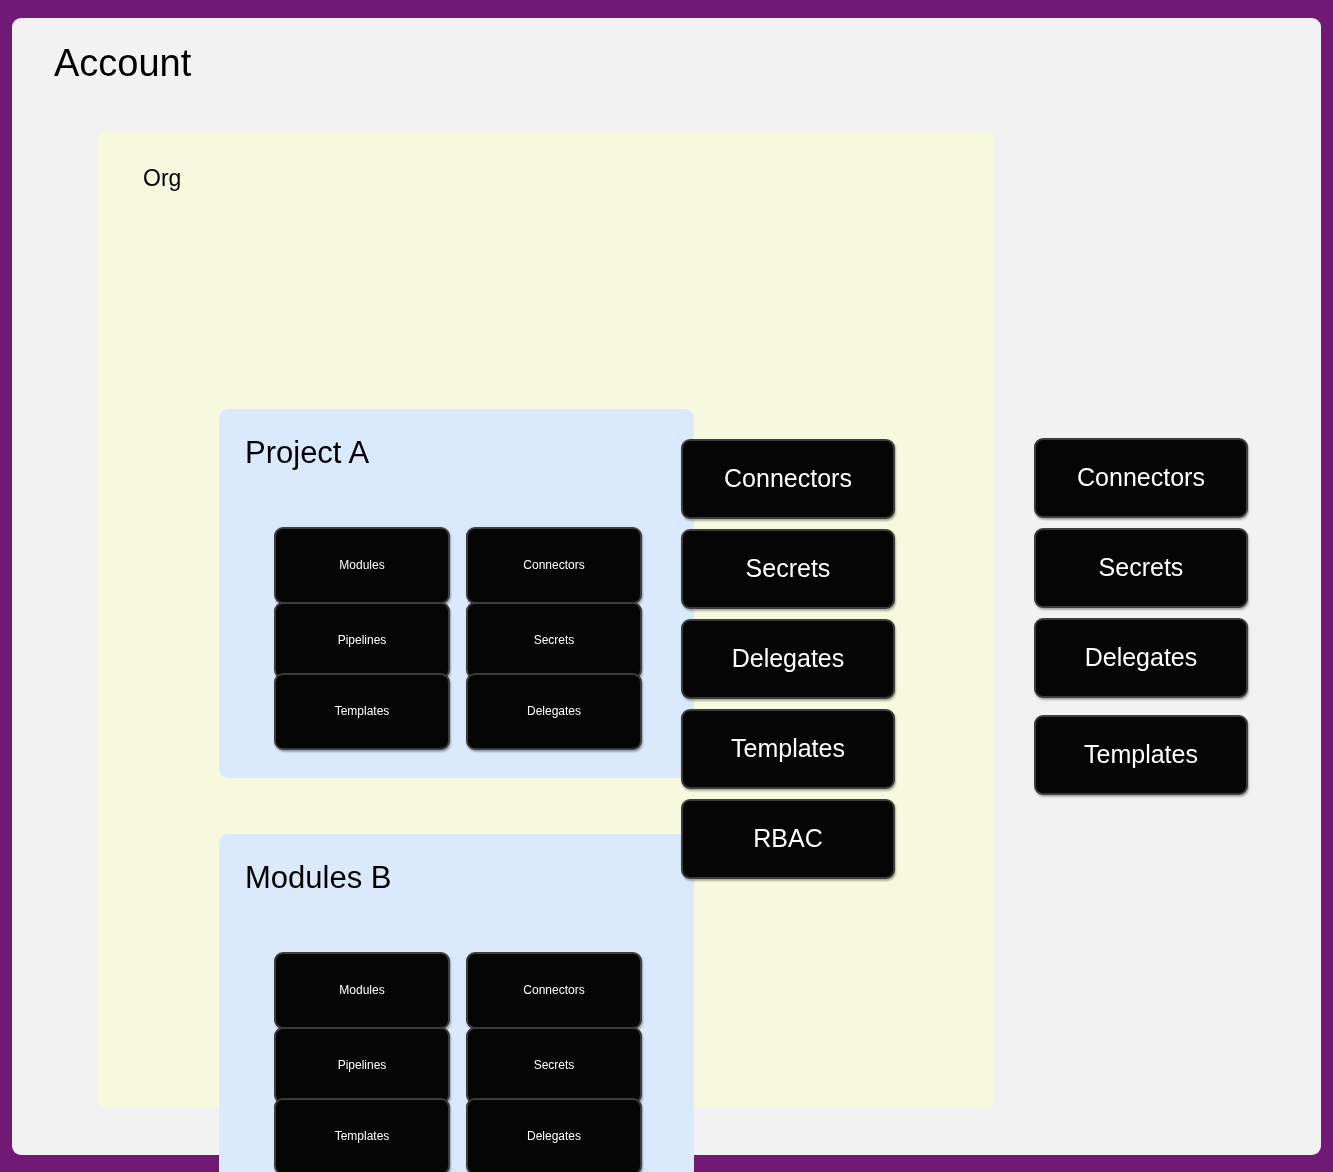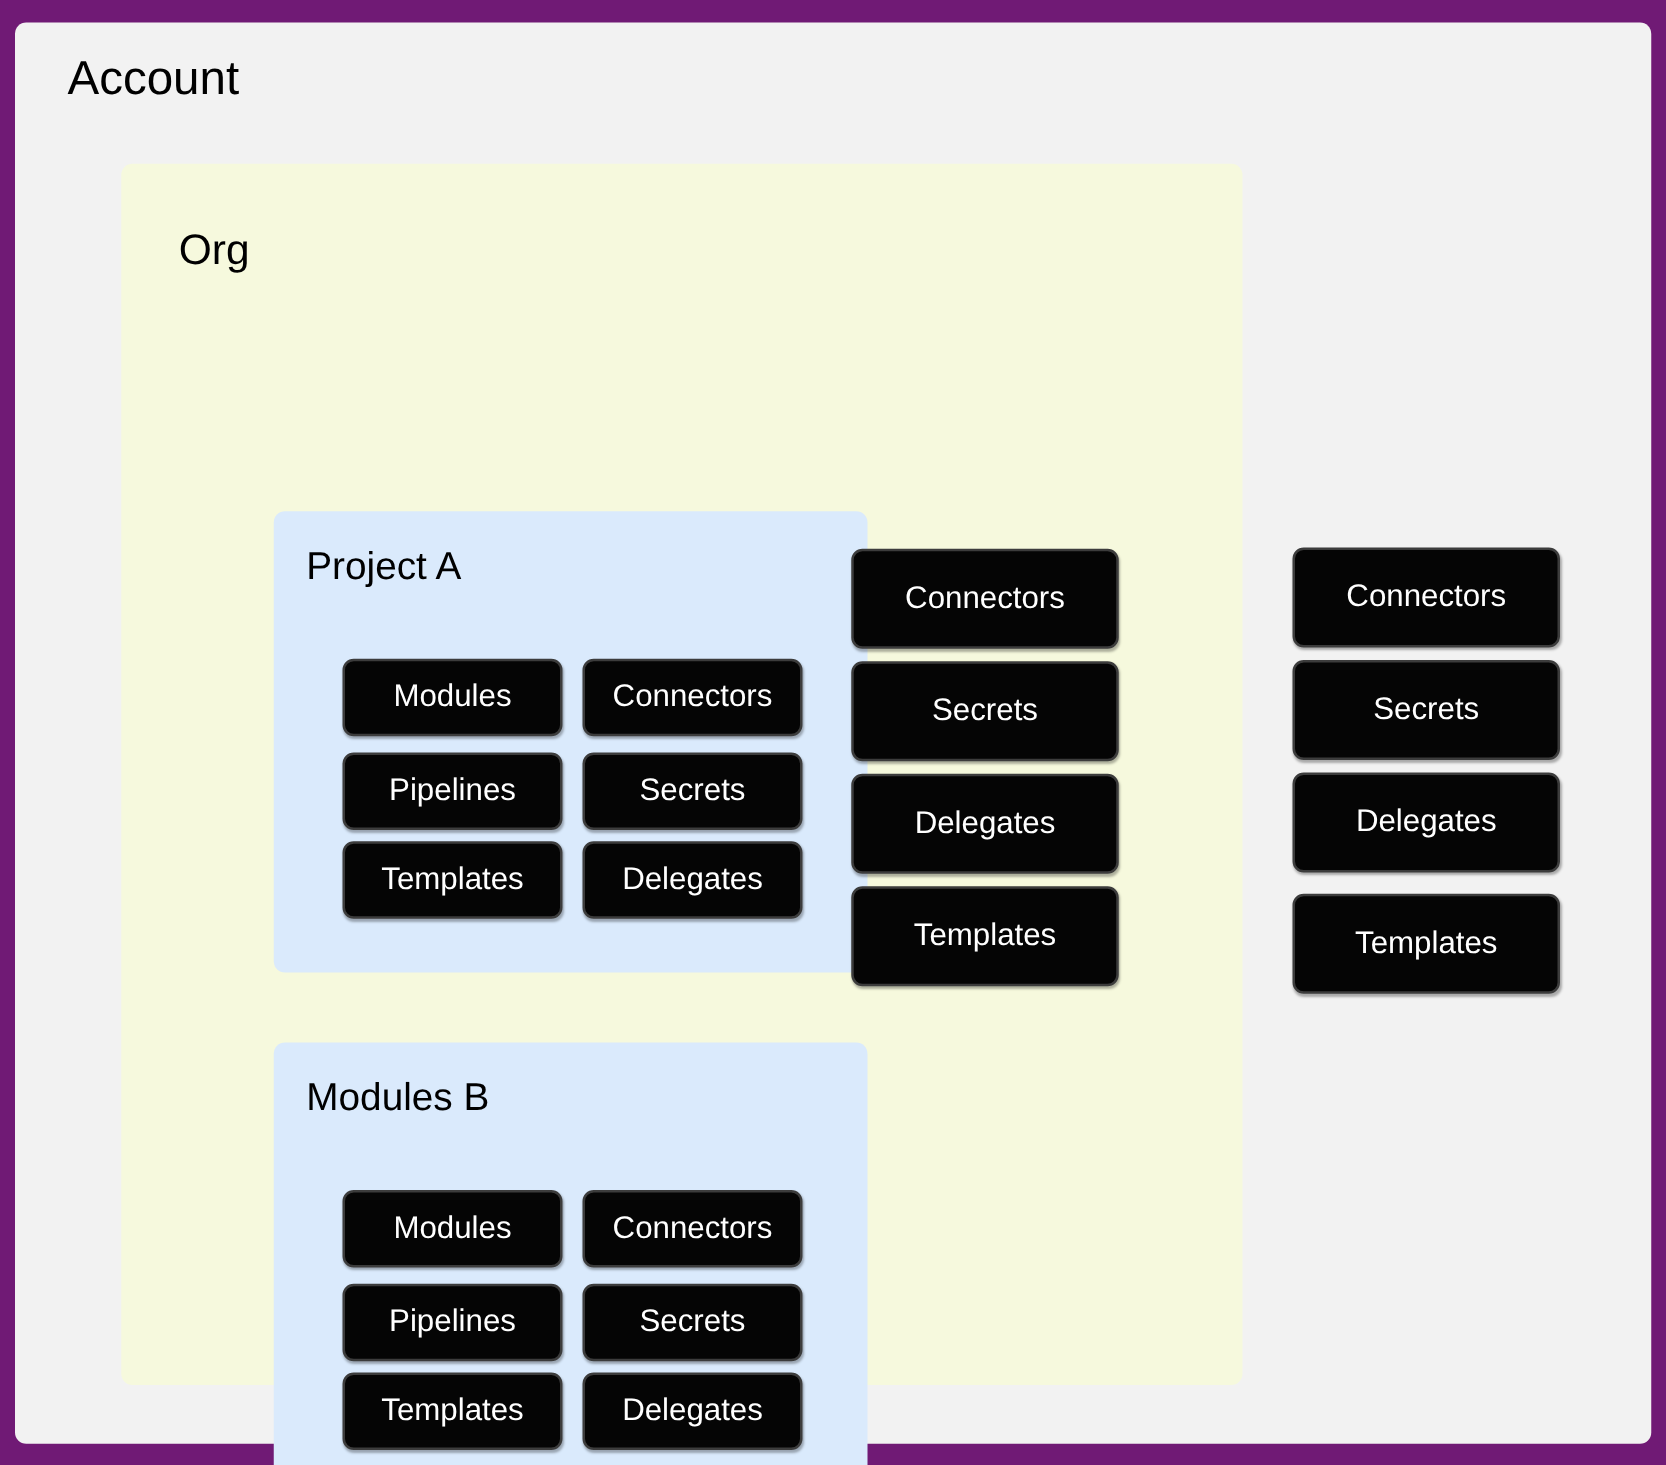--- a/index.html
+++ b/index.html
@@ -62,22 +62,22 @@
     white-space: nowrap;
     line-height: 1;
   }
   .title-account {
     left: 42px;
     top: 26px;
     font-size: 38px;
   }
   .title-org {
     left: 46px;
-    top: 52px;
-    font-size: 34px;
+    top: 36px;
+    font-size: 23px;
   }
   .title-project {
     left: 26px;
     top: 28px;
     font-size: 31px;
   }
 
   
   .pill {
     position: absolute;
@@ -91,22 +91,22 @@
     border-radius: 9px;
     box-shadow: 1px 2px 2px rgba(0, 0, 0, 0.30);
     line-height: 1.1;
     white-space: nowrap;
     user-select: none;
   }
 
   
   .pill-project {
     width: 176px;
-    height: 62px;
-    font-size: 25px;
+    height: 77px;
+    font-size: 12px;
   }
   .pill-col-left  { left: 55px; }
   .pill-col-right { left: 247px; }
   .pill-row-0 { top: 118px; }
   .pill-row-1 { top: 193px; }
   .pill-row-2 { top: 264px; }
 
   
   .pill-stack {
     width: 214px;
@@ -162,19 +162,20 @@
         <div class="pill pill-project pill-col-right pill-row-1">Secrets</div>
         <div class="pill pill-project pill-col-right pill-row-2">Delegates</div>
       </div>
     </div>
   </div>
 
   <div class="pill pill-stack stack-org stack-row-0">Connectors</div>
   <div class="pill pill-stack stack-org stack-row-1">Secrets</div>
   <div class="pill pill-stack stack-org stack-row-2">Delegates</div>
   <div class="pill pill-stack stack-org stack-row-3">Templates</div>
+  <div class="pill pill-stack stack-org stack-row-4">RBAC</div>
 
   <div class="pill pill-stack stack-account stack-row-0">Connectors</div>
   <div class="pill pill-stack stack-account stack-row-1">Secrets</div>
   <div class="pill pill-stack stack-account stack-row-2">Delegates</div>
   <div class="pill pill-stack stack-account stack-row-3">Templates</div>
 
 </div>
 
 </body></html>

